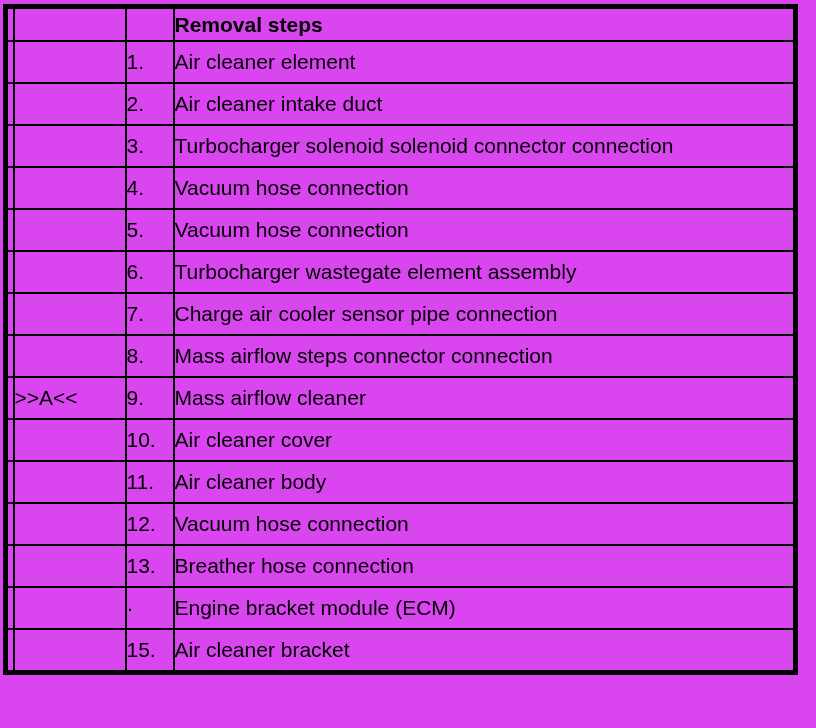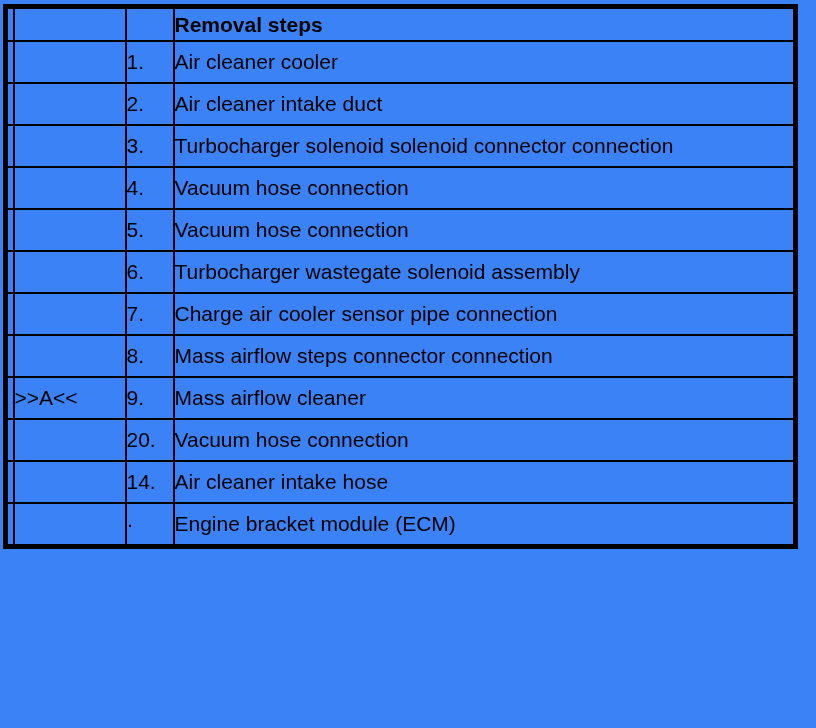--- a/index.html
+++ b/index.html
@@ -4,21 +4,21 @@
 <style>
   html, body {
     margin: 0;
     padding: 0;
     background: #ffffff;
   }
   .page {
     position: relative;
     width: 816px;
     height: 728px;
-    background: #3b82f6;
+    background: #d946ef;
     font-family: "Liberation Sans", sans-serif;
     color: #000000;
   }
   table.removal-table {
     position: absolute;
     left: 3px;
     top: 4px;
     width: 795px;
     border-collapse: collapse;
     table-layout: fixed;
@@ -68,21 +68,21 @@
         <td class="cell-marker"></td>
         <td class="cell-num"></td>
         <td class="cell-title">Removal steps</td>
       </tr>
     </tbody>
     <tbody id="rows">
         <tr class="data-row">
     <td class="cell-spacer"></td>
     <td class="cell-marker"></td>
     <td class="cell-num">1.</td>
-    <td class="cell-text">Air cleaner cooler</td>
+    <td class="cell-text">Air cleaner element</td>
   </tr>
         <tr class="data-row">
     <td class="cell-spacer"></td>
     <td class="cell-marker"></td>
     <td class="cell-num">2.</td>
     <td class="cell-text">Air cleaner intake duct</td>
   </tr>
         <tr class="data-row">
     <td class="cell-spacer"></td>
     <td class="cell-marker"></td>
@@ -98,21 +98,21 @@
         <tr class="data-row">
     <td class="cell-spacer"></td>
     <td class="cell-marker"></td>
     <td class="cell-num">5.</td>
     <td class="cell-text">Vacuum hose connection</td>
   </tr>
         <tr class="data-row">
     <td class="cell-spacer"></td>
     <td class="cell-marker"></td>
     <td class="cell-num">6.</td>
-    <td class="cell-text">Turbocharger wastegate solenoid assembly</td>
+    <td class="cell-text">Turbocharger wastegate element assembly</td>
   </tr>
         <tr class="data-row">
     <td class="cell-spacer"></td>
     <td class="cell-marker"></td>
     <td class="cell-num">7.</td>
     <td class="cell-text">Charge air cooler sensor pipe connection</td>
   </tr>
         <tr class="data-row">
     <td class="cell-spacer"></td>
     <td class="cell-marker"></td>
@@ -121,30 +121,48 @@
   </tr>
         <tr class="data-row">
     <td class="cell-spacer"></td>
     <td class="cell-marker">&gt;&gt;A&lt;&lt;</td>
     <td class="cell-num">9.</td>
     <td class="cell-text">Mass airflow cleaner</td>
   </tr>
         <tr class="data-row">
     <td class="cell-spacer"></td>
     <td class="cell-marker"></td>
-    <td class="cell-num">20.</td>
+    <td class="cell-num">10.</td>
+    <td class="cell-text">Air cleaner cover</td>
+  </tr>
+        <tr class="data-row">
+    <td class="cell-spacer"></td>
+    <td class="cell-marker"></td>
+    <td class="cell-num">11.</td>
+    <td class="cell-text">Air cleaner body</td>
+  </tr>
+        <tr class="data-row">
+    <td class="cell-spacer"></td>
+    <td class="cell-marker"></td>
+    <td class="cell-num">12.</td>
     <td class="cell-text">Vacuum hose connection</td>
   </tr>
         <tr class="data-row">
     <td class="cell-spacer"></td>
     <td class="cell-marker"></td>
-    <td class="cell-num">14.</td>
-    <td class="cell-text">Air cleaner intake hose</td>
+    <td class="cell-num">13.</td>
+    <td class="cell-text">Breather hose connection</td>
   </tr>
         <tr class="data-row">
     <td class="cell-spacer"></td>
     <td class="cell-marker"></td>
     <td class="cell-num">·</td>
     <td class="cell-text">Engine bracket module (ECM)</td>
   </tr>
+        <tr class="data-row">
+    <td class="cell-spacer"></td>
+    <td class="cell-marker"></td>
+    <td class="cell-num">15.</td>
+    <td class="cell-text">Air cleaner bracket</td>
+  </tr>
       </tbody>
   </table>
 </div>
 
 </body></html>

